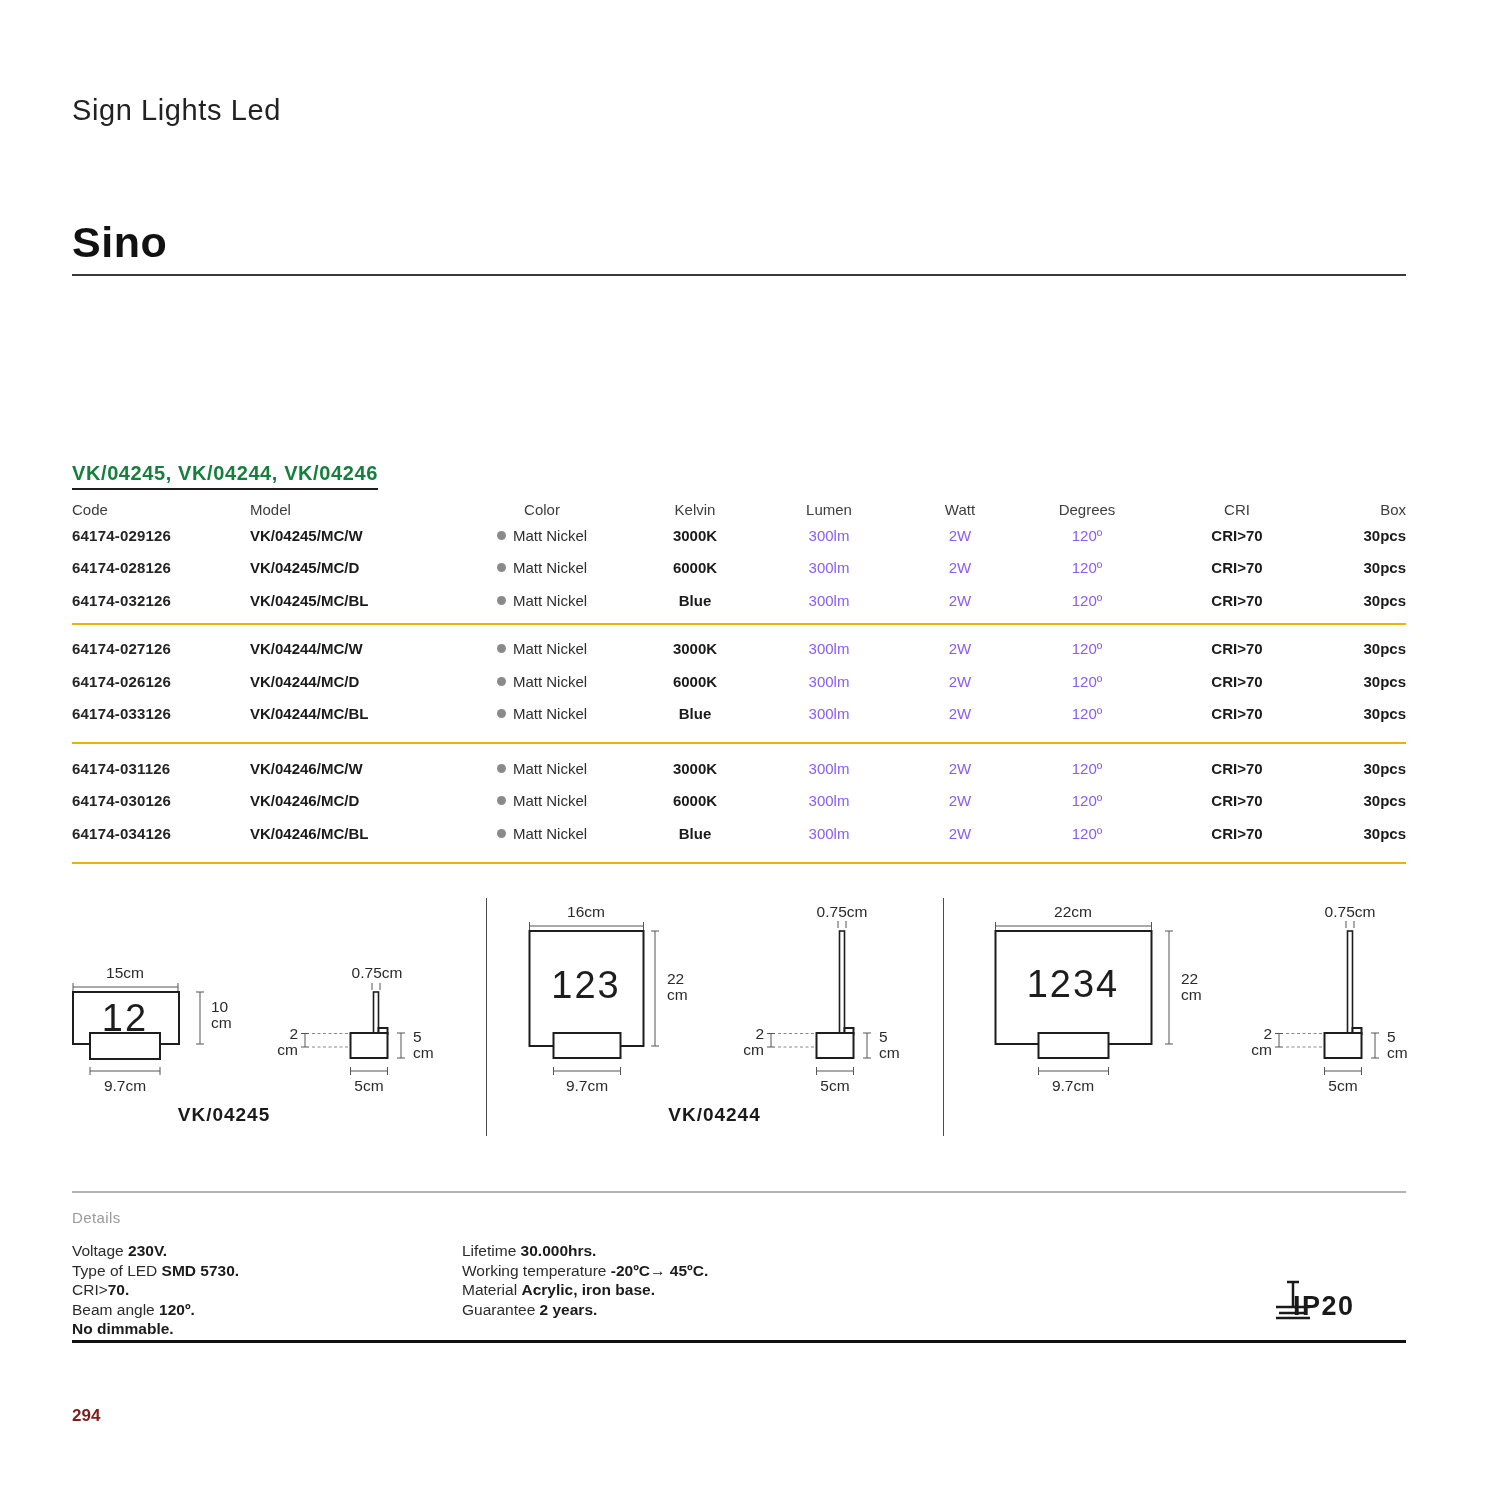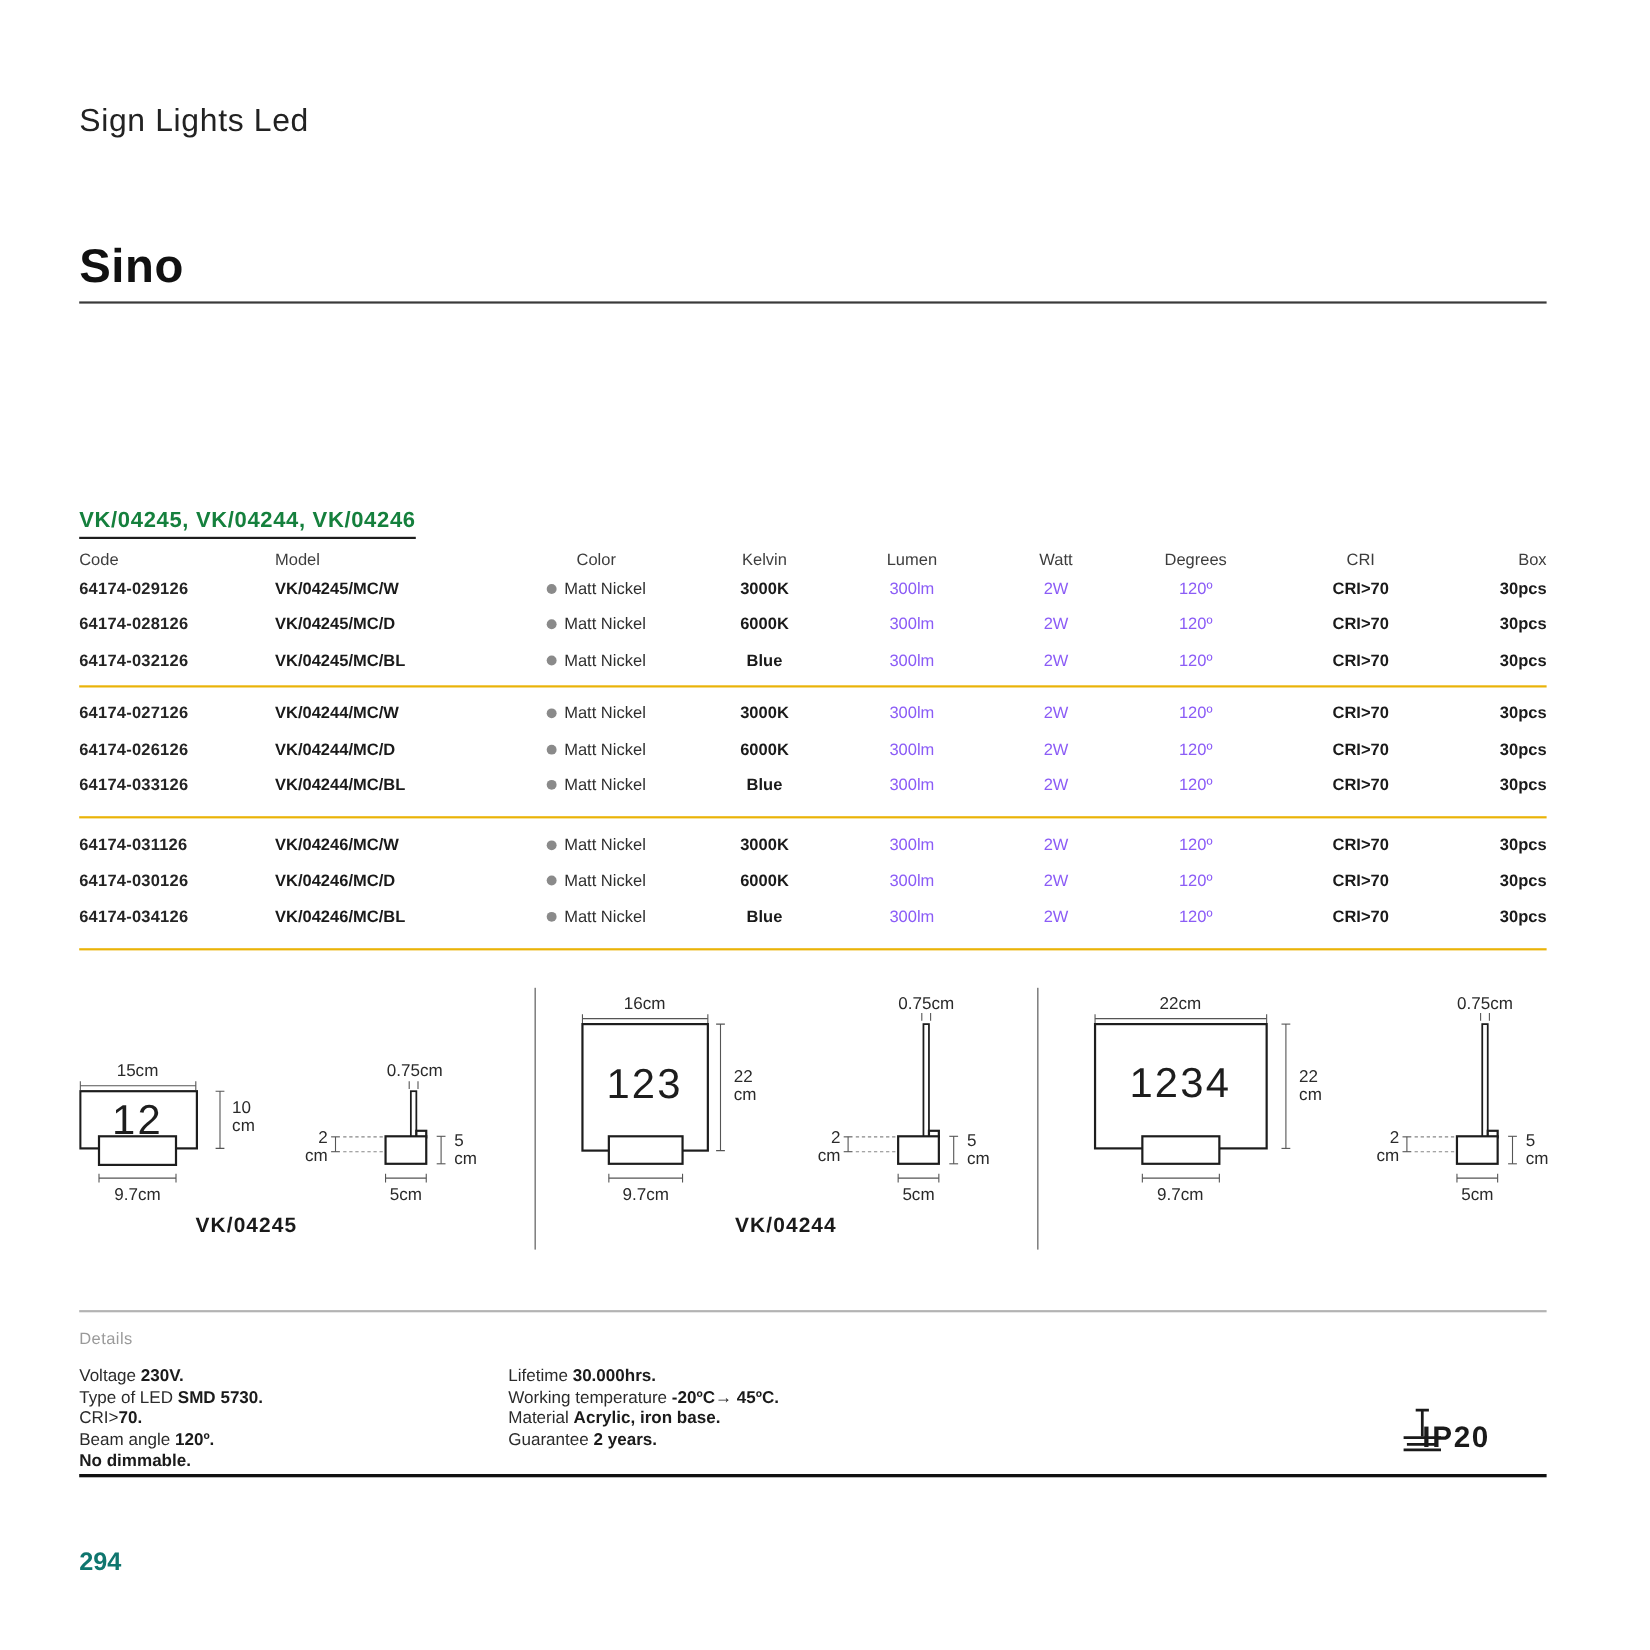--- a/index.html
+++ b/index.html
@@ -53,21 +53,21 @@
   
   .details-rule{left:72px;top:1191px;width:1334px;height:2px;background:#b3b3b3;}
   .details-heading{left:72px;top:1209px;font-size:15px;color:#9a9a9a;letter-spacing:.4px;}
   .detail-col{font-size:15.5px;line-height:19.5px;color:#2b2b2b;}
   .detail-col-left{left:72px;top:1241px;}
   .detail-col-right{left:462px;top:1241px;}
   .detail-col b{color:#1b1b1b;}
   .ip20{left:1293px;top:1291px;font-size:27px;font-weight:700;letter-spacing:1.5px;color:#1a1a1a;}
   .earth{left:1270px;top:1278px;}
   .bottom-rule{left:72px;top:1340px;width:1334px;height:2.5px;background:#111;}
-  .pagenum{left:72px;top:1406px;font-size:23px;font-weight:700;color:#0f766e;}
+  .pagenum{left:72px;top:1406px;font-size:17px;font-weight:700;color:#7f1d1d;}
 </style>
 </head>
 <body>
 
 <div class="abs category">Sign Lights Led</div>
 <div class="abs title">Sino</div>
 <div class="abs title-rule"></div>
 
 <div class="abs table-wrap">
   <div class="table-title">VK/04245, VK/04244, VK/04246</div>

